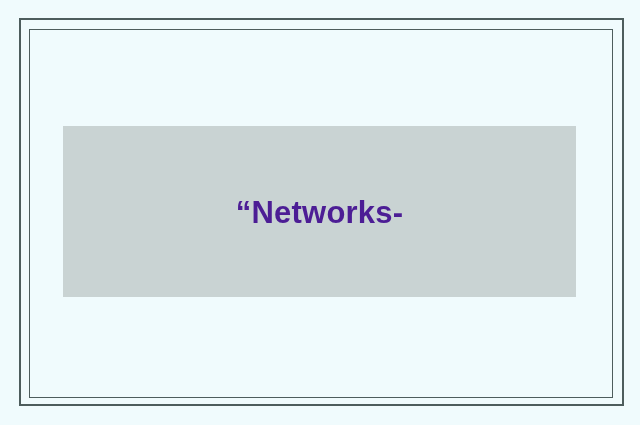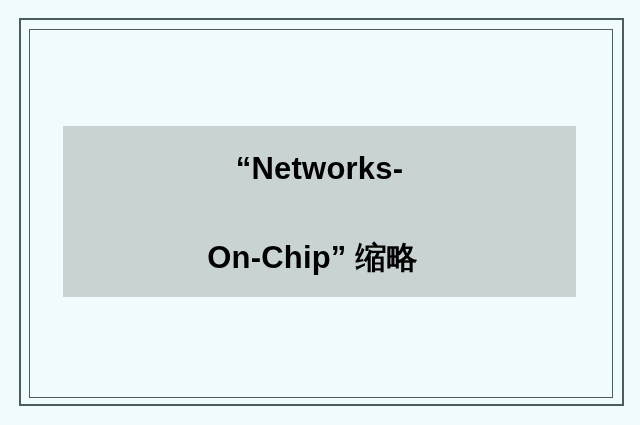--- a/index.html
+++ b/index.html
@@ -53,21 +53,21 @@
     width: 513px;
     height: 171px;
     background: #c9d3d3;
     box-sizing: border-box;
     display: flex;
     align-items: center;
     justify-content: center;
   }
 
   #headline {
-    color: #000000;
+    color: #4c1d95;
     font-family: "Liberation Sans", sans-serif;
     font-weight: bold;
     font-size: 31px;
     line-height: 1.42;
     text-align: center;
     letter-spacing: 0.2px;
     white-space: pre-line;
     margin: 0;
     padding: 0 10px;
     max-width: 300px;
@@ -86,17 +86,16 @@
 
 <div id="canvas">
 
   <div id="outer-frame"></div>
 
   <div id="inner-frame"></div>
 
   <div id="content-panel">
     <div id="headline">
       <span class="hl-line hl-line-1">“Networks-</span>
-      <span class="hl-line hl-line-2">On-Chip” 缩略</span>
     </div>
   </div>
 
 </div>
 
 </body></html>

